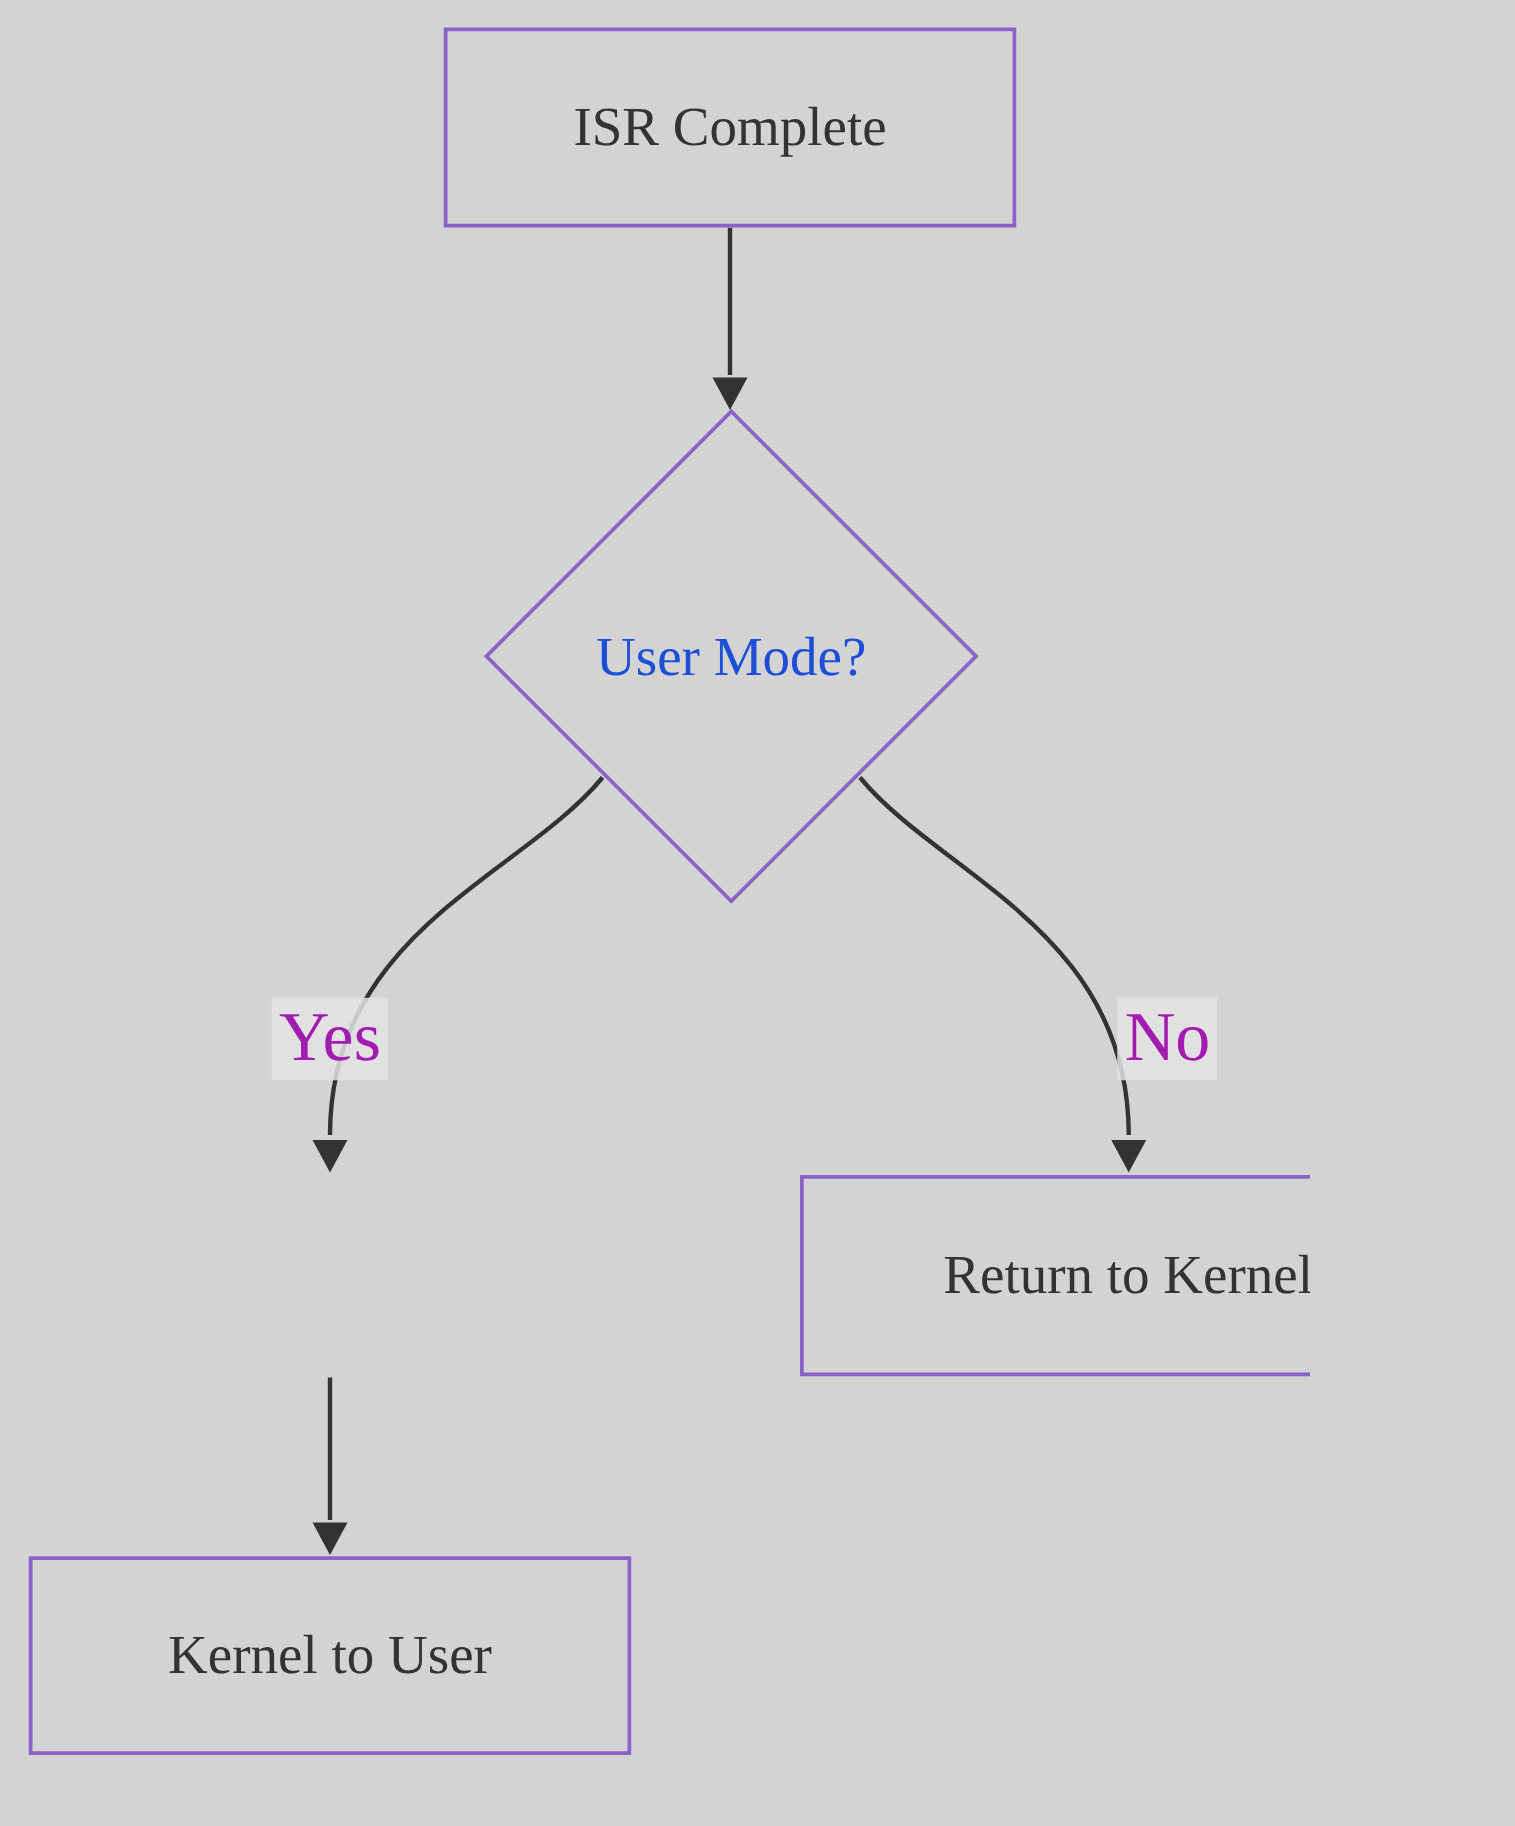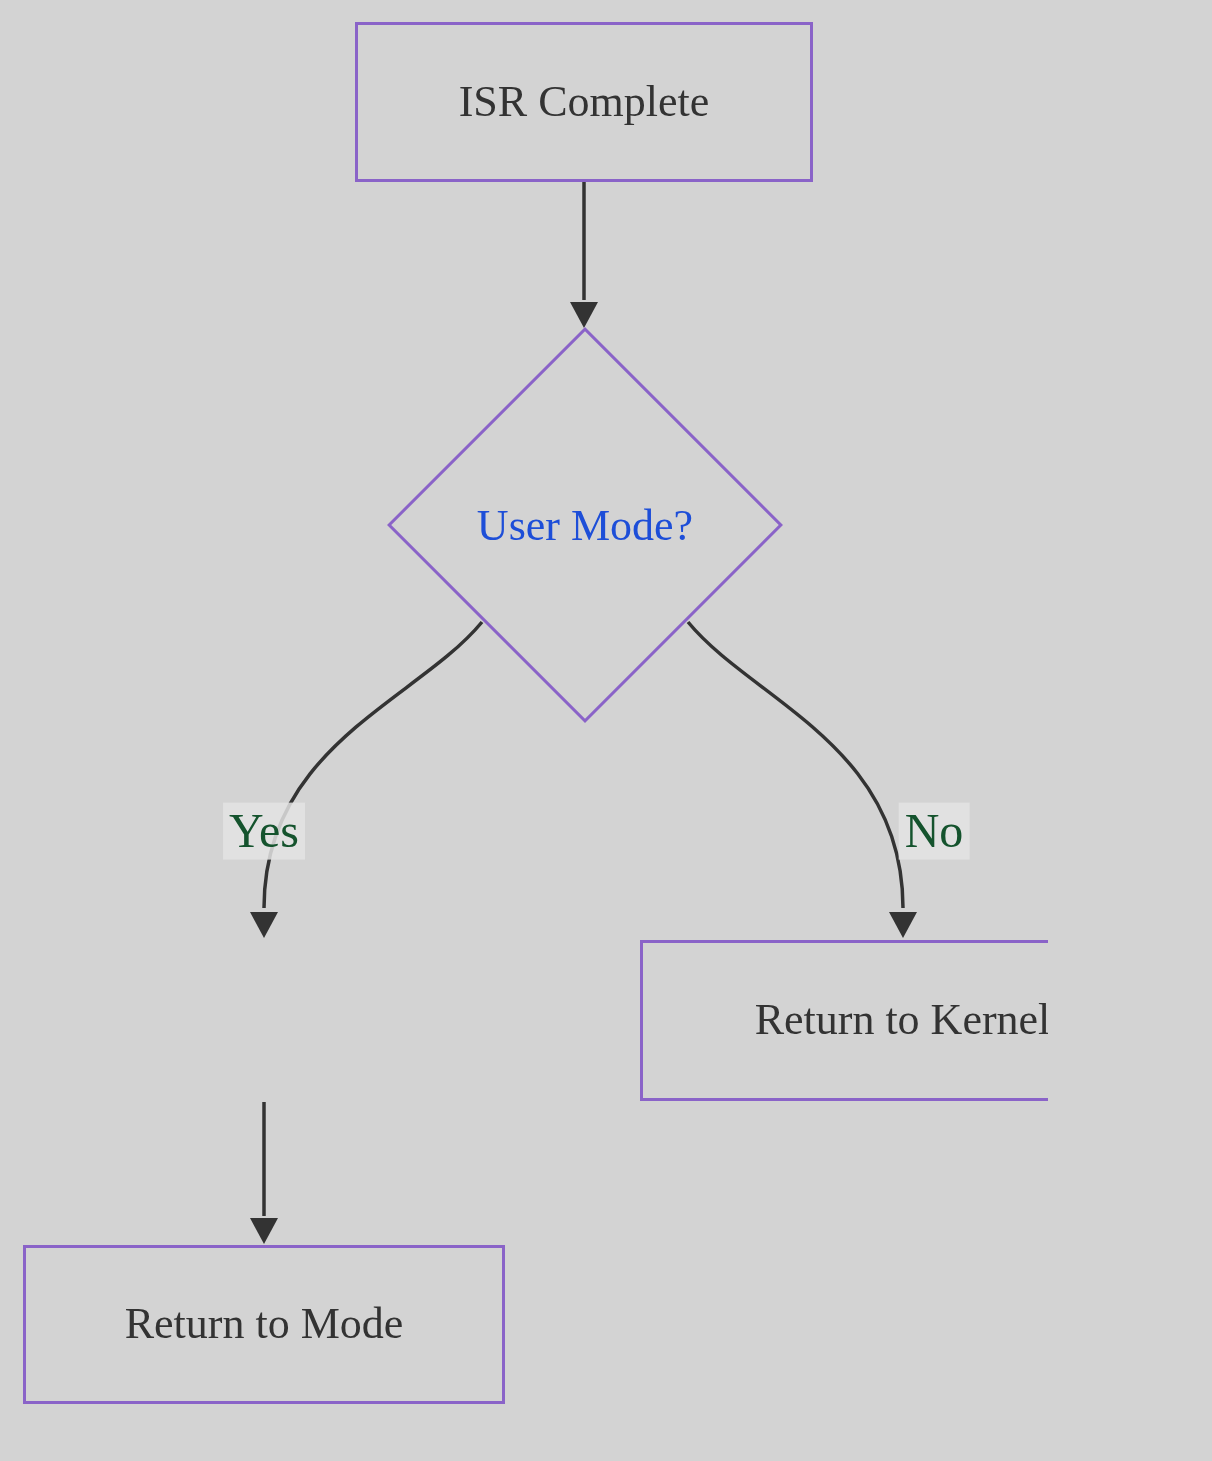--- a/index.html
+++ b/index.html
@@ -59,22 +59,22 @@
     height: 56px;
     display: flex;
     align-items: center;
     justify-content: center;
     font-size: 44px;
     color: #1d4ed8;
   }
   .edge-label {
     position: absolute;
     transform: translate(-50%, -50%);
-    font-size: 48px;
-    color: #14532d;
+    font-size: 56px;
+    color: #a21caf;
     background: rgba(227, 227, 227, 0.85);
     padding: 2px 6px;
     line-height: 1.1;
   }
   .edge-label.yes { left: 264px; top: 831px; }
   .edge-label.no  { left: 902px; top: 831px; margin-left: 32px; }
 </style>
 </head>
 <body>
 
@@ -103,19 +103,19 @@
   <div class="diamond-label">
     <span>User Mode?</span>
   </div>
 
 
   <div class="node rect-kernel">
     <span>Return to Kernel</span>
   </div>
 
   <div class="node rect-user">
-    <span>Return to Mode</span>
+    <span>Kernel to User</span>
   </div>
 
   <div class="edge-label yes">Yes</div>
   <div class="edge-label no">No</div>
 
 </div>
 
 </body></html>

